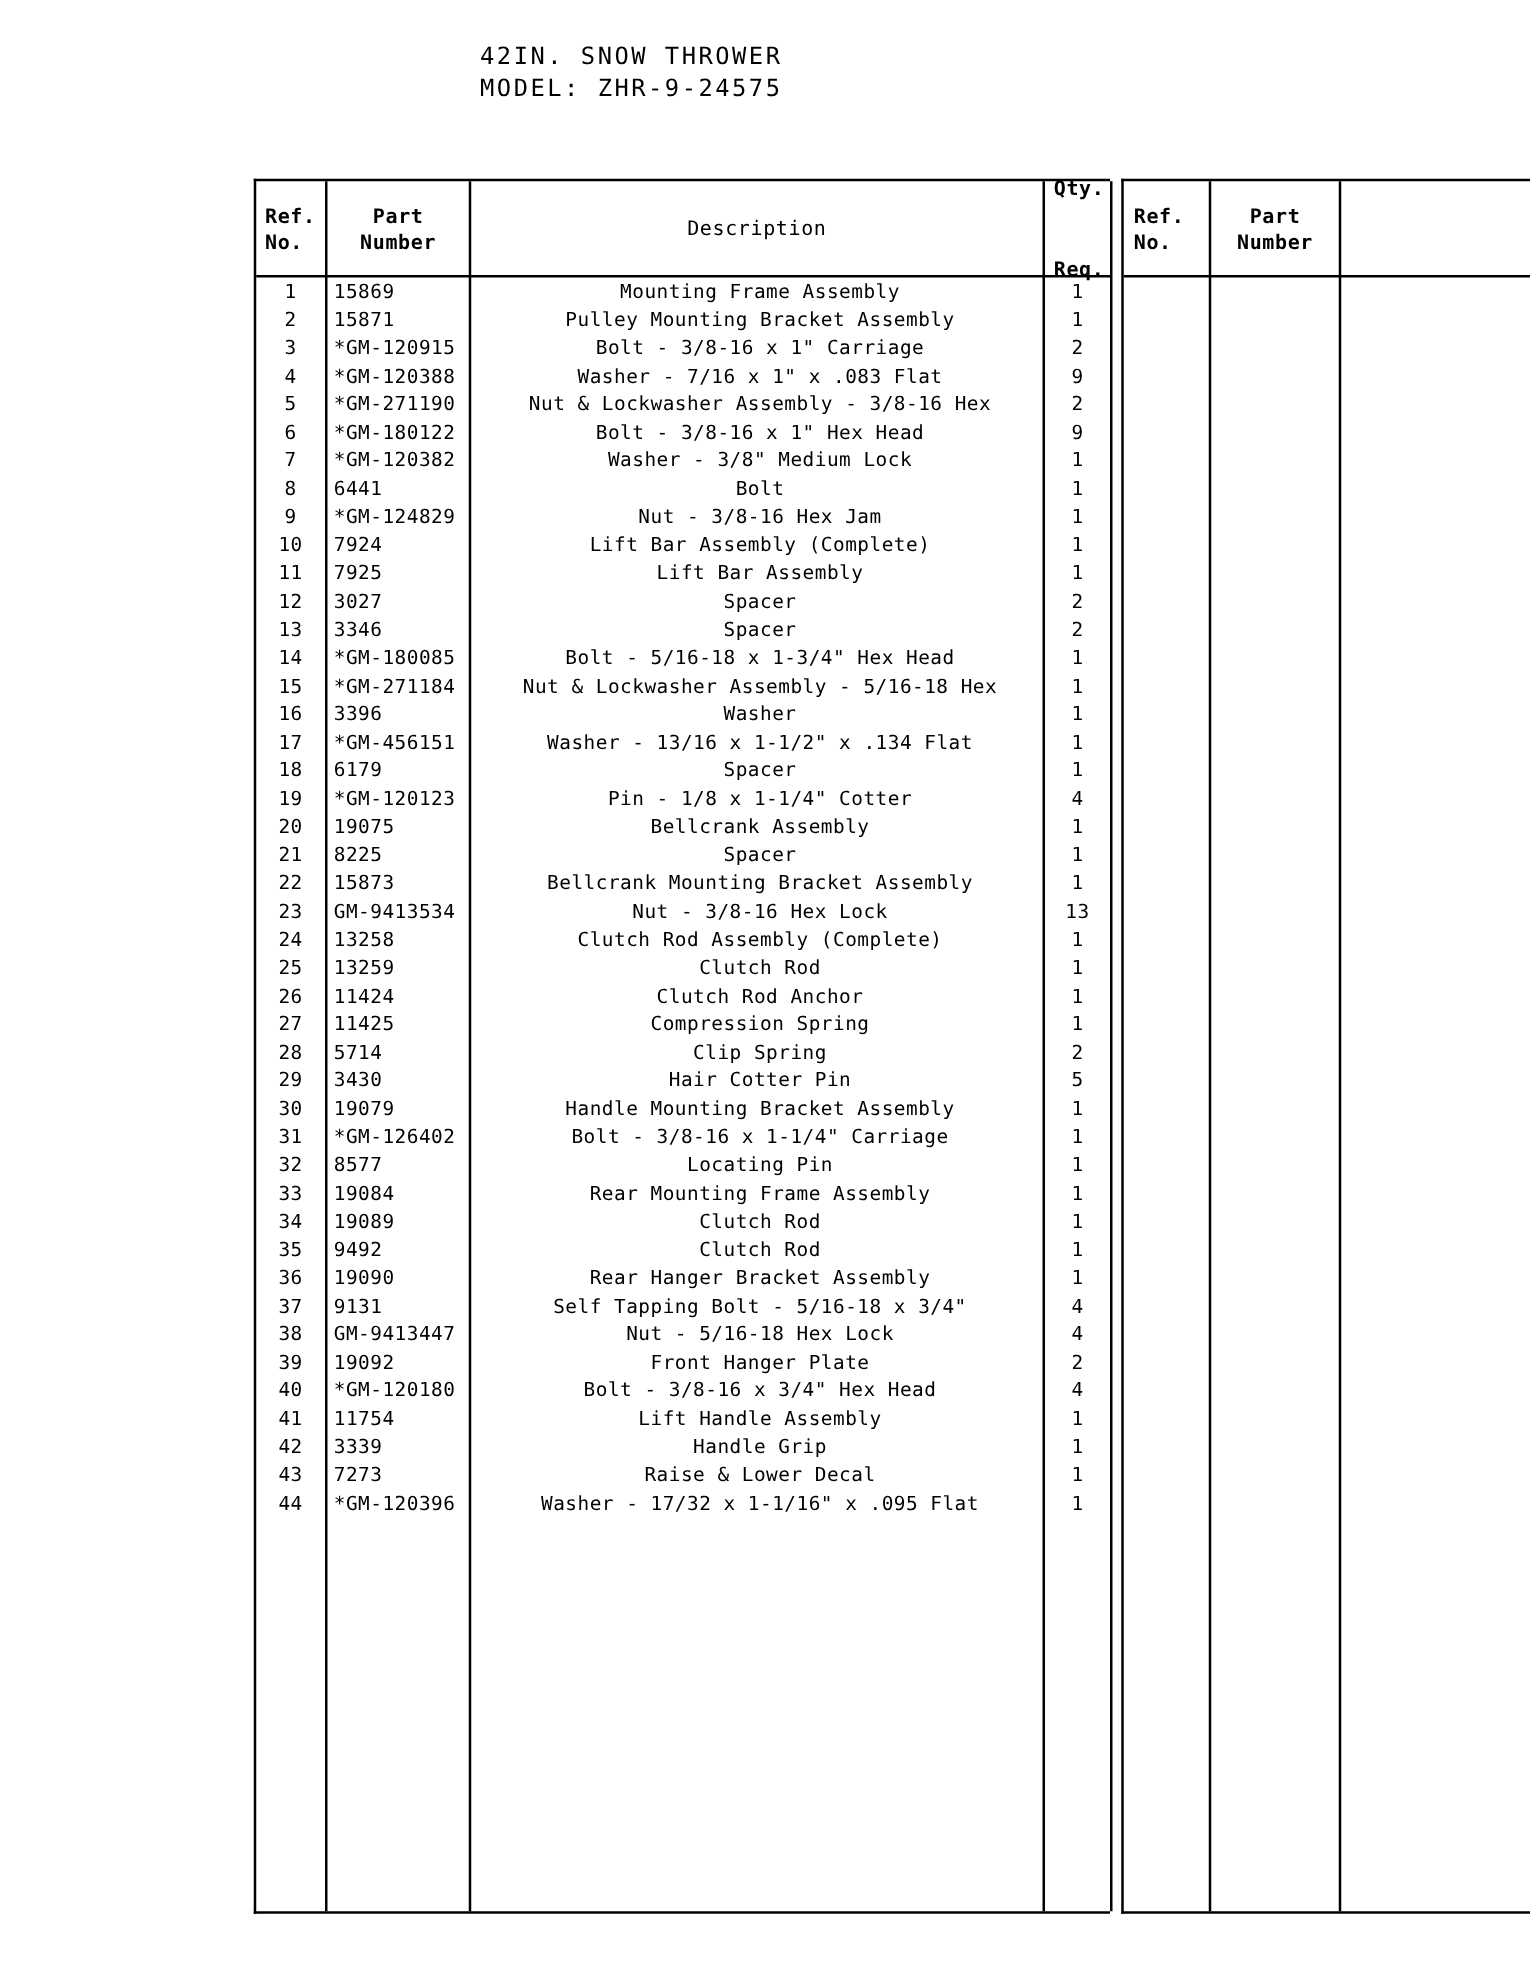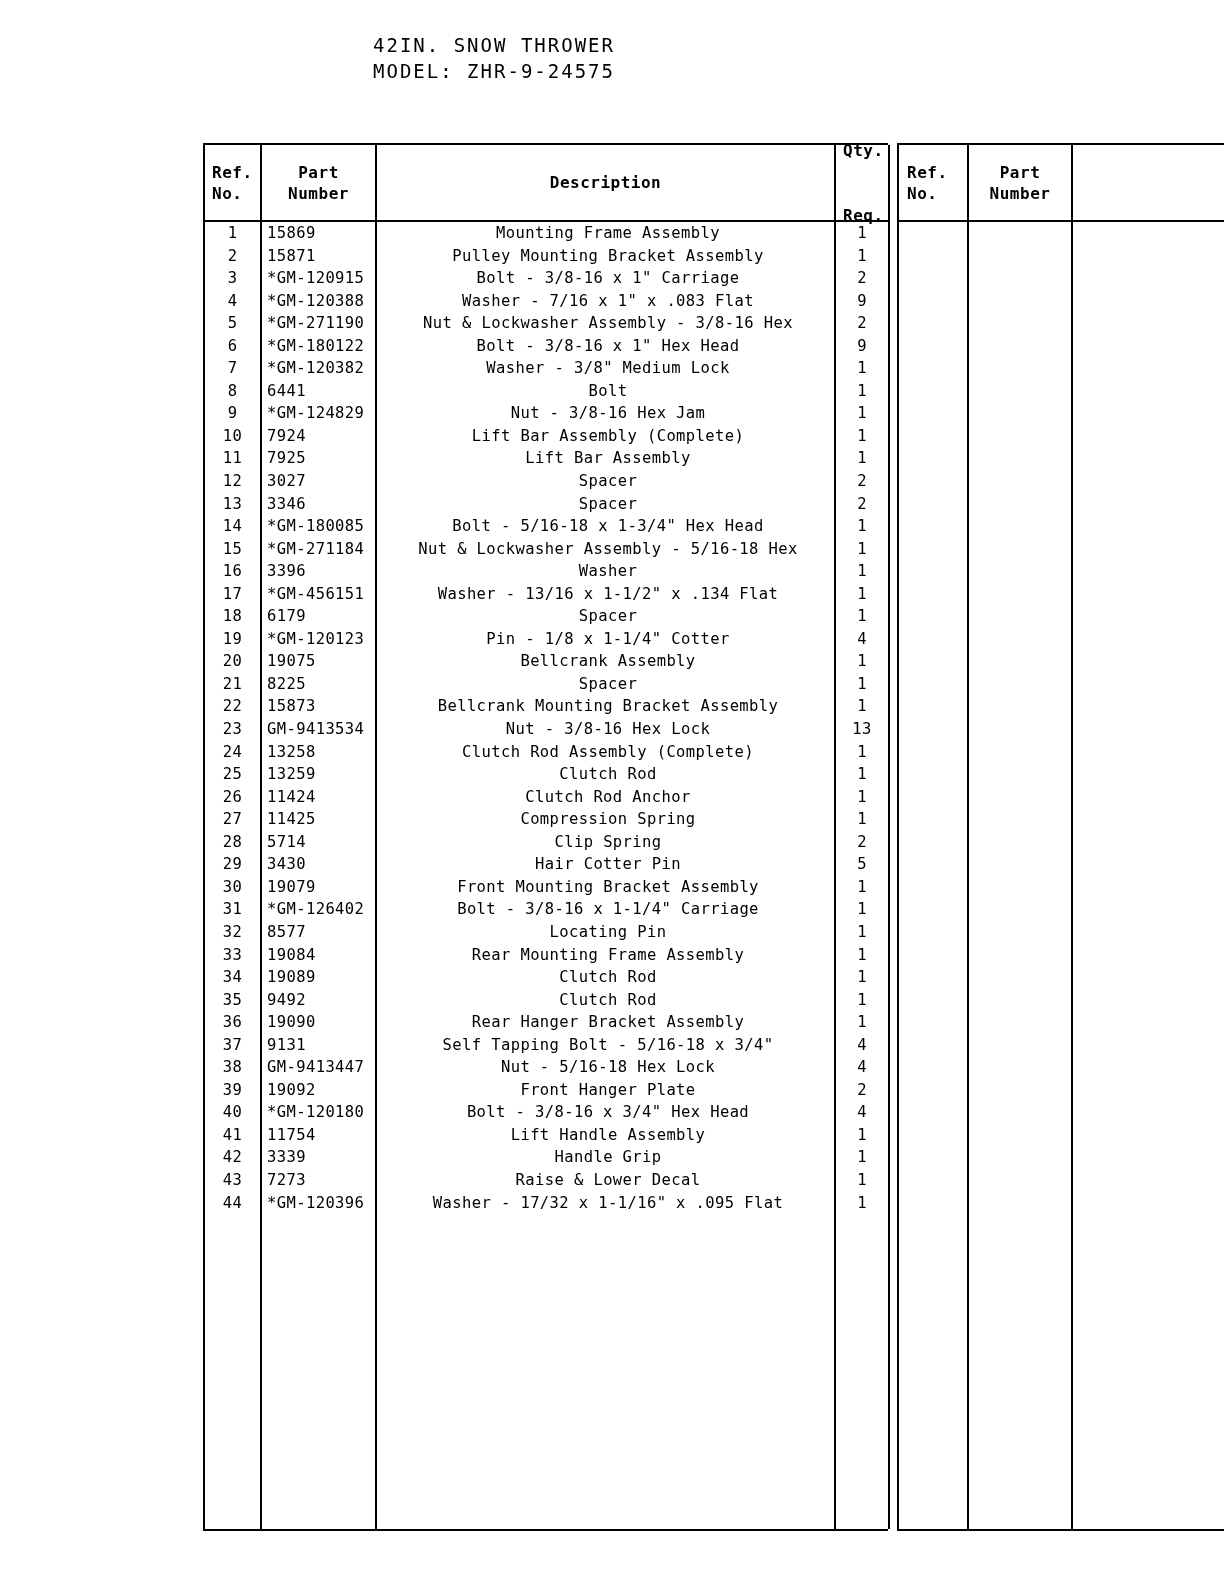--- a/index.html
+++ b/index.html
@@ -16,20 +16,21 @@
     overflow: hidden;
   }
 
   
   #title-block {
     position: absolute;
     left: 0;
     top: 32px;
     width: 988px;
     text-align: center;
+    padding-left: 11px;
   }
   #title-block .title-line {
     font-size: 19px;
     letter-spacing: 2.0px;
     line-height: 26px;
     white-space: pre;
   }
 
   
   #sheet {
@@ -106,21 +107,21 @@
   #main-head .h-qty .l1,
   #main-head .h-qty .l2 {
     align-self: flex-start;
     margin-left: 7px;
     font-weight: bold;
   }
   #main-head .h-part .l1,
   #main-head .h-part .l2 {
     font-weight: bold;
   }
-  #main-head .h-desc .l1 { font-weight: bold; }
+  #main-head .h-desc .l1 { font-weight: normal; }
 
   
   #main-body {
     position: absolute;
     left: 0;
     top: 77px;
     width: 100%;
   }
   .row {
     position: relative;
@@ -393,21 +394,21 @@
         </div>
         <div class="row">
           <div class="c-ref">29</div>
           <div class="c-part">3430</div>
           <div class="c-desc">Hair Cotter Pin</div>
           <div class="c-qty">5</div>
         </div>
         <div class="row">
           <div class="c-ref">30</div>
           <div class="c-part">19079</div>
-          <div class="c-desc">Front Mounting Bracket Assembly</div>
+          <div class="c-desc">Handle Mounting Bracket Assembly</div>
           <div class="c-qty">1</div>
         </div>
         <div class="row">
           <div class="c-ref">31</div>
           <div class="c-part">*GM-126402</div>
           <div class="c-desc">Bolt - 3/8-16 x 1-1/4" Carriage</div>
           <div class="c-qty">1</div>
         </div>
         <div class="row">
           <div class="c-ref">32</div>

